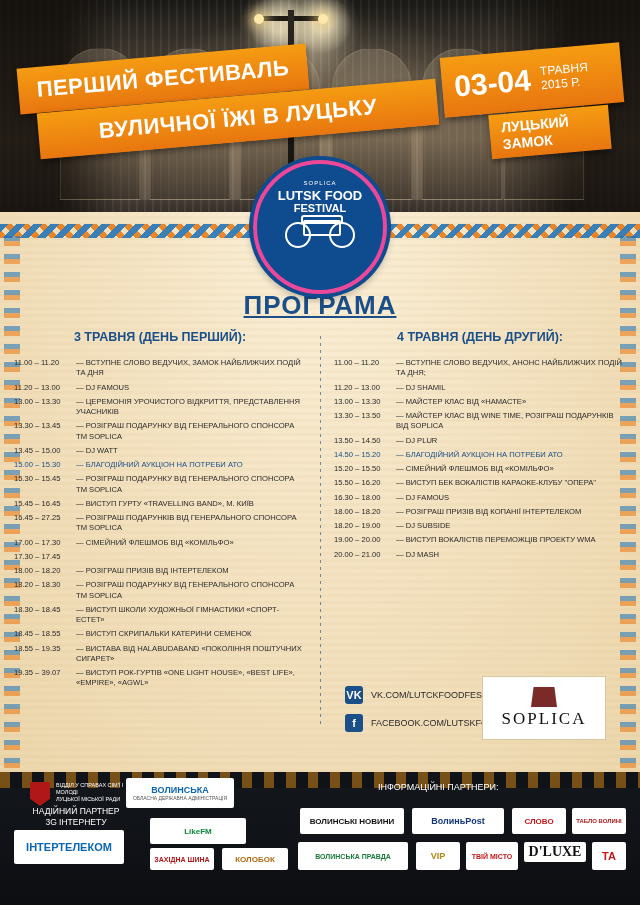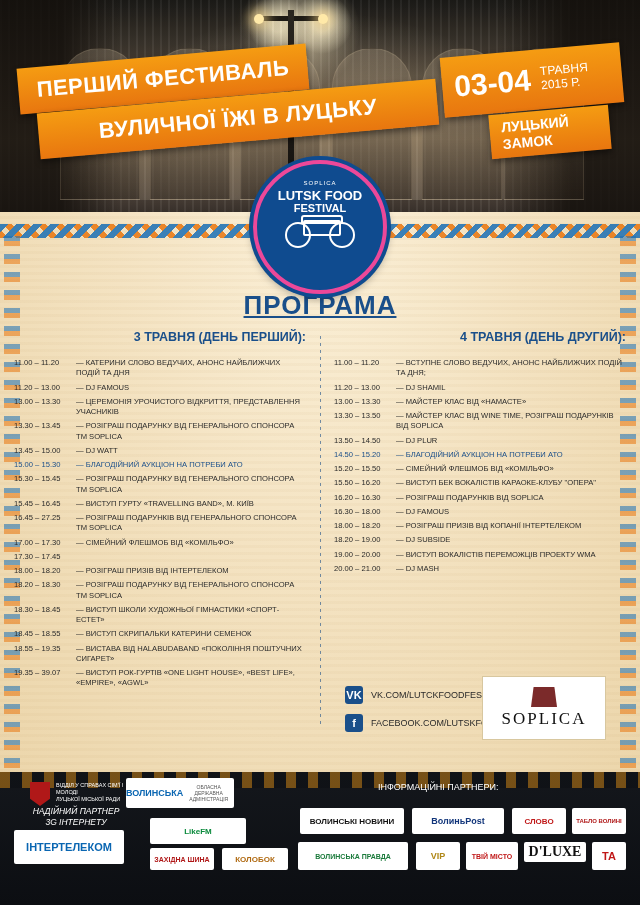--- a/index.html
+++ b/index.html
@@ -109,21 +109,21 @@
   }
   .border-l{left:4px;} .border-r{right:4px;}
 
   .prog-title{
     position:absolute;left:0;top:290px;width:640px;text-align:center;
     font-size:26px;font-weight:bold;color:#1a4f8a;letter-spacing:1px;text-decoration:underline;
   }
   .daycols{position:absolute;left:0;top:330px;width:640px;display:flex;}
   .col{width:320px;box-sizing:border-box;padding:0 14px;}
   .col h3{
-    margin:0 0 14px 0;text-align:right;color:#1a4f8a;font-size:12.5px;font-weight:bold;
+    margin:0 0 14px 0;text-align:center;color:#1a4f8a;font-size:12.5px;font-weight:bold;
   }
   .vsep{position:absolute;left:320px;top:336px;width:1px;height:390px;
     background:repeating-linear-gradient(180deg,#1a4f8a 0 3px, transparent 3px 7px);opacity:.6;}
   .row{display:flex;font-size:7.6px;line-height:1.35;margin-bottom:4px;color:#2a2a2a;}
   .row .t{width:62px;flex:none;color:#2a2a2a;}
   .row .d{flex:1;}
   .row.blue{color:#1a4f8a;}
   .row.blue .t{color:#1a4f8a;}
 
   
@@ -142,27 +142,27 @@
   
   .footer{
     position:absolute;left:0;top:772px;width:640px;height:133px;
     background:linear-gradient(180deg,#14171c,#0c0e12);
   }
   .foot-leaf{position:absolute;left:0;top:772px;width:640px;height:16px;
     background:repeating-linear-gradient(90deg,#d98a12 0 10px,#0c0e12 10px 22px);opacity:.5;}
   .f-label{position:absolute;color:#fff;font-size:9px;}
   .f-info{left:378px;top:782px;}
   .f-partner{
-    position:absolute;left:16px;top:806px;width:120px;color:#fff;font-size:8.5px;text-align:center;line-height:1.3;font-style:italic;
+    position:absolute;left:16px;top:806px;width:120px;color:#fff;font-size:8.5px;text-align:center;line-height:1.3;
   }
   .logo-box{
     position:absolute;background:#fff;border-radius:2px;display:flex;align-items:center;justify-content:center;
     color:#111;font-size:8px;font-weight:bold;text-align:center;overflow:hidden;
   }
-  .vol{left:126px;top:778px;width:108px;height:30px;font-size:9px;color:#0a66b2;flex-direction:row;}
+  .vol{left:126px;top:778px;width:108px;height:30px;font-size:9px;color:#0a66b2;flex-direction:column;}
   .vol small{font-size:5px;color:#555;font-weight:normal;}
   .intertel{left:14px;top:830px;width:110px;height:34px;color:#0a66b2;font-size:11px;}
   .lb1{left:150px;top:818px;width:96px;height:26px;color:#0a8a3c;}
   .lb2{left:150px;top:848px;width:64px;height:22px;color:#b01818;font-size:7px;}
   .lb3{left:222px;top:848px;width:66px;height:22px;color:#b06a12;font-size:8px;}
   .lb4{left:300px;top:808px;width:104px;height:26px;color:#111;font-size:8px;}
   .lb5{left:412px;top:808px;width:92px;height:26px;color:#11357a;font-size:9px;}
   .lb6{left:512px;top:808px;width:54px;height:26px;color:#c01818;font-size:8px;}
   .lb7{left:572px;top:808px;width:54px;height:26px;color:#b01818;font-size:6px;}
   .lb8{left:298px;top:842px;width:110px;height:28px;color:#1a7a3a;font-size:7px;}
@@ -228,21 +228,21 @@
 
   <div class="prog-title">ПРОГРАМА</div>
   <div class="vsep"></div>
 
   <div class="daycols">
     <div class="col">
       <h3>3 ТРАВНЯ (ДЕНЬ ПЕРШИЙ):</h3>
       <div id="day1-rows">
           <div class="row">
             <div class="t">11.00 – 11.20</div>
-            <div class="d">— КАТЕРИНИ СЛОВО ВЕДУЧИХ, АНОНС НАЙБЛИЖЧИХ ПОДІЙ ТА ДНЯ</div>
+            <div class="d">— ВСТУПНЕ СЛОВО ВЕДУЧИХ, ЗАМОК НАЙБЛИЖЧИХ ПОДІЙ ТА ДНЯ</div>
           </div>
           <div class="row">
             <div class="t">11.20 – 13.00</div>
             <div class="d">— DJ FAMOUS</div>
           </div>
           <div class="row">
             <div class="t">13.00 – 13.30</div>
             <div class="d">— ЦЕРЕМОНІЯ УРОЧИСТОГО ВІДКРИТТЯ, ПРЕДСТАВЛЕННЯ УЧАСНИКІВ</div>
           </div>
           <div class="row">
@@ -329,24 +329,20 @@
             <div class="t">14.50 – 15.20</div>
             <div class="d">— БЛАГОДІЙНИЙ АУКЦІОН НА ПОТРЕБИ АТО</div>
           </div>
           <div class="row">
             <div class="t">15.20 – 15.50</div>
             <div class="d">— СІМЕЙНИЙ ФЛЕШМОБ ВІД «КОМІЛЬФО»</div>
           </div>
           <div class="row">
             <div class="t">15.50 – 16.20</div>
             <div class="d">— ВИСТУП БЕК ВОКАЛІСТІВ КАРАОКЕ-КЛУБУ "ОПЕРА"</div>
-          </div>
-          <div class="row">
-            <div class="t">16.20 – 16.30</div>
-            <div class="d">— РОЗІГРАШ ПОДАРУНКІВ ВІД SOPLICA</div>
           </div>
           <div class="row">
             <div class="t">16.30 – 18.00</div>
             <div class="d">— DJ FAMOUS</div>
           </div>
           <div class="row">
             <div class="t">18.00 – 18.20</div>
             <div class="d">— РОЗІГРАШ ПРИЗІВ ВІД КОПАНІЇ ІНТЕРТЕЛЕКОМ</div>
           </div>
           <div class="row">

